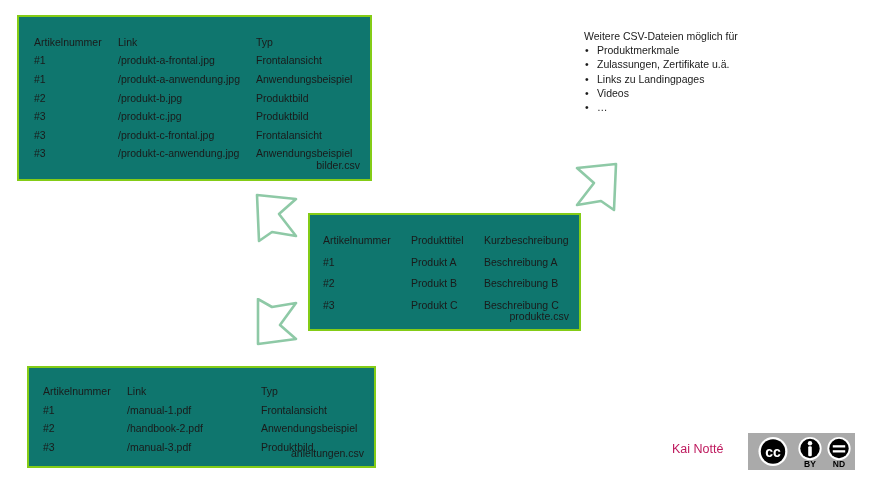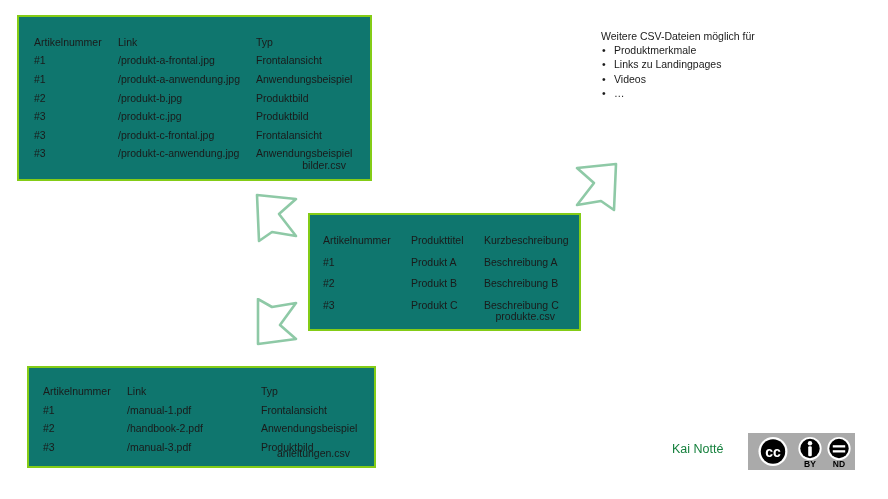--- a/index.html
+++ b/index.html
@@ -38,21 +38,21 @@
     font-weight: normal;
     font-size: 10.5px;
     line-height: 13px;
     color: #1a1a1a;
     padding: 0;
     white-space: nowrap;
     overflow: hidden;
   }
   .csv-filename {
     position: absolute;
-    right: 24px;
+    right: 10px;
     font-size: 10.5px;
     color: #1a1a1a;
     white-space: nowrap;
   }
 
   
   #card-bilder {
     left: 17px;
     top: 15px;
     width: 355px;
@@ -97,21 +97,21 @@
   #card-anleitungen .csv-filename { bottom: 7px; }
 
   
   .arrow {
     position: absolute;
   }
 
   
   #notes {
     position: absolute;
-    left: 601px;
+    left: 584px;
     top: 29px;
     width: 255px;
   }
   #notes .notes-title {
     font-size: 10.5px;
     line-height: 14.2px;
     color: #1a1a1a;
     white-space: nowrap;
   }
   #notes ul {
@@ -133,21 +133,21 @@
     left: 1px;
     top: 0;
   }
 
   
   #author-name {
     position: absolute;
     left: 672px;
     top: 442px;
     font-size: 12.5px;
-    color: #15803d;
+    color: #be185d;
     white-space: nowrap;
   }
   #cc-badge {
     position: absolute;
     left: 748px;
     top: 433px;
     width: 97px;
     height: 37px;
     background: #4d7c0f;
   }
@@ -271,20 +271,21 @@
   </svg>
 
   <svg class="arrow" style="left:246px; top:298px;" width="62" height="52" viewBox="0 0 62 52">
     <path d="M 12 46 L 50 41 L 34 27 L 50 5 L 26 9 L 12 1 Z" fill="none" stroke="#8ec9a6" stroke-width="2.6" stroke-linejoin="round" stroke-linecap="round"></path>
   </svg>
 
   <div id="notes">
     <div class="notes-title">Weitere CSV-Dateien möglich für</div>
     <ul>
       <li>Produktmerkmale</li>
+      <li>Zulassungen, Zertifikate u.ä.</li>
       <li>Links zu Landingpages</li>
       <li>Videos</li>
       <li>…</li>
     </ul>
   </div>
 
   <div id="author-name">Kai Notté</div>
 
   <div id="cc-badge">
     <svg width="107" height="37" viewBox="0 0 107 37">

